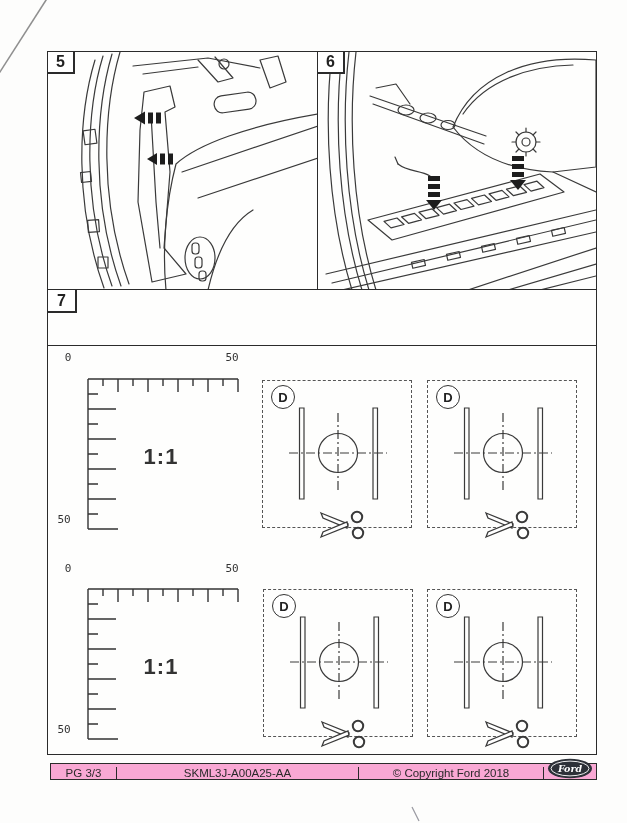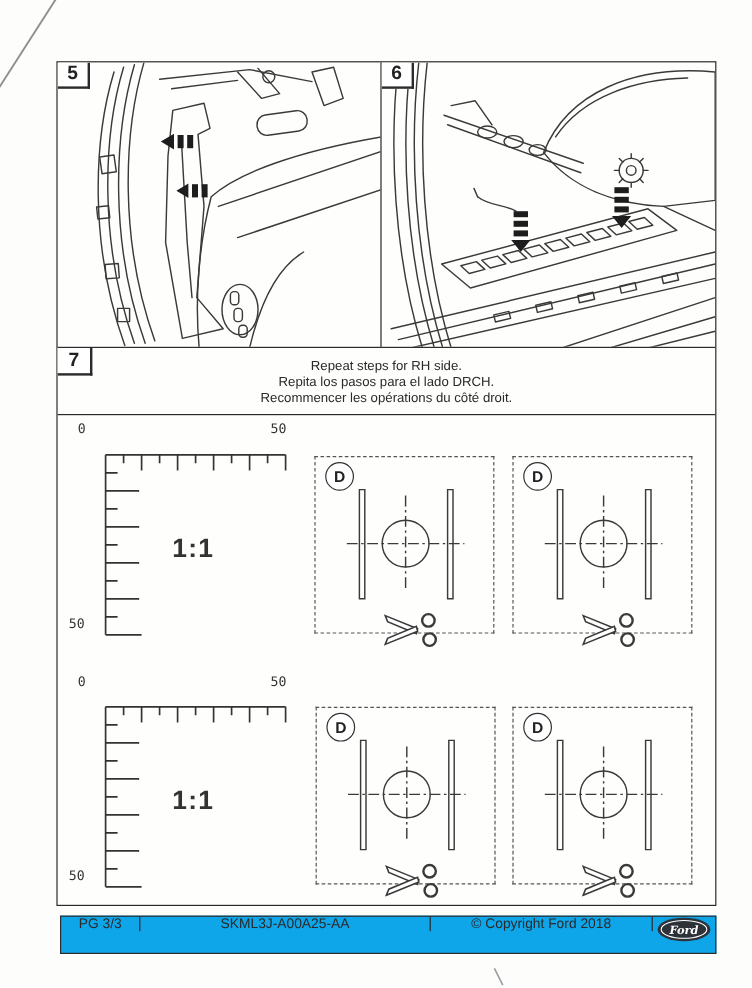--- a/index.html
+++ b/index.html
@@ -62,22 +62,22 @@
   .d-badge{
     position:absolute;left:8px;top:4px;width:24px;height:24px;
     border:1.6px solid #333;border-radius:50%;background:#fff;
     display:flex;align-items:center;justify-content:center;
     font-weight:bold;font-size:13px;color:#222;z-index:3;
   }
   .tmpl-art{position:absolute;left:0;top:0;overflow:visible;}
 
   
   .footer{
-    position:absolute;left:50px;top:763px;width:547px;height:32px;
-    border:1.6px solid #2b2b2b;display:flex;align-items:flex-start;background:#0ea5e9;
+    position:absolute;left:50px;top:763px;width:547px;height:17px;
+    border:1.6px solid #2b2b2b;display:flex;align-items:flex-end;background:#f9a8d4;
   }
   .fcell{
     display:flex;align-items:center;justify-content:center;
     font-size:11.5px;color:#2a2a2a;
   }
   .fc1{width:66px;border-right:1.4px solid #2b2b2b;}
   .fc2{width:242px;border-right:1.4px solid #2b2b2b;}
   .fc3{width:185px;border-right:1.4px solid #2b2b2b;}
   .fc4{flex:1;}
 
@@ -208,25 +208,20 @@
         <rect x="194" y="112" width="12" height="5"></rect>
         <rect x="194" y="120" width="12" height="5"></rect>
         <path d="M192,128 h16 l-8,10 z"></path>
       </g>
     </svg>
   </div>
 
   <div class="step7row">
     <div class="numbox n7">
       <span>7</span>
-    </div>
-    <div class="step7text">
-      <div>Repeat steps for RH side.</div>
-      <div>Repita los pasos para el lado DRCH.</div>
-      <div>Recommencer les opérations du côté droit.</div>
     </div>
   </div>
 
   <div class="ruler-label" style="left:12px;top:299px;width:16px">0</div>
   <div class="ruler-label" style="left:170px;top:299px;width:28px">50</div>
   <div class="ruler-label" style="left:2px;top:461px;width:28px">50</div>
   <div class="scale-label" style="left:78px;top:392px">1:1</div>
   <svg class="abs art" style="left:30px;top:317px" width="170" height="170" viewBox="0 0 170 170">
     <g stroke="#333" stroke-width="1.4" fill="none">
       <path d="M10,10 H160"></path>

